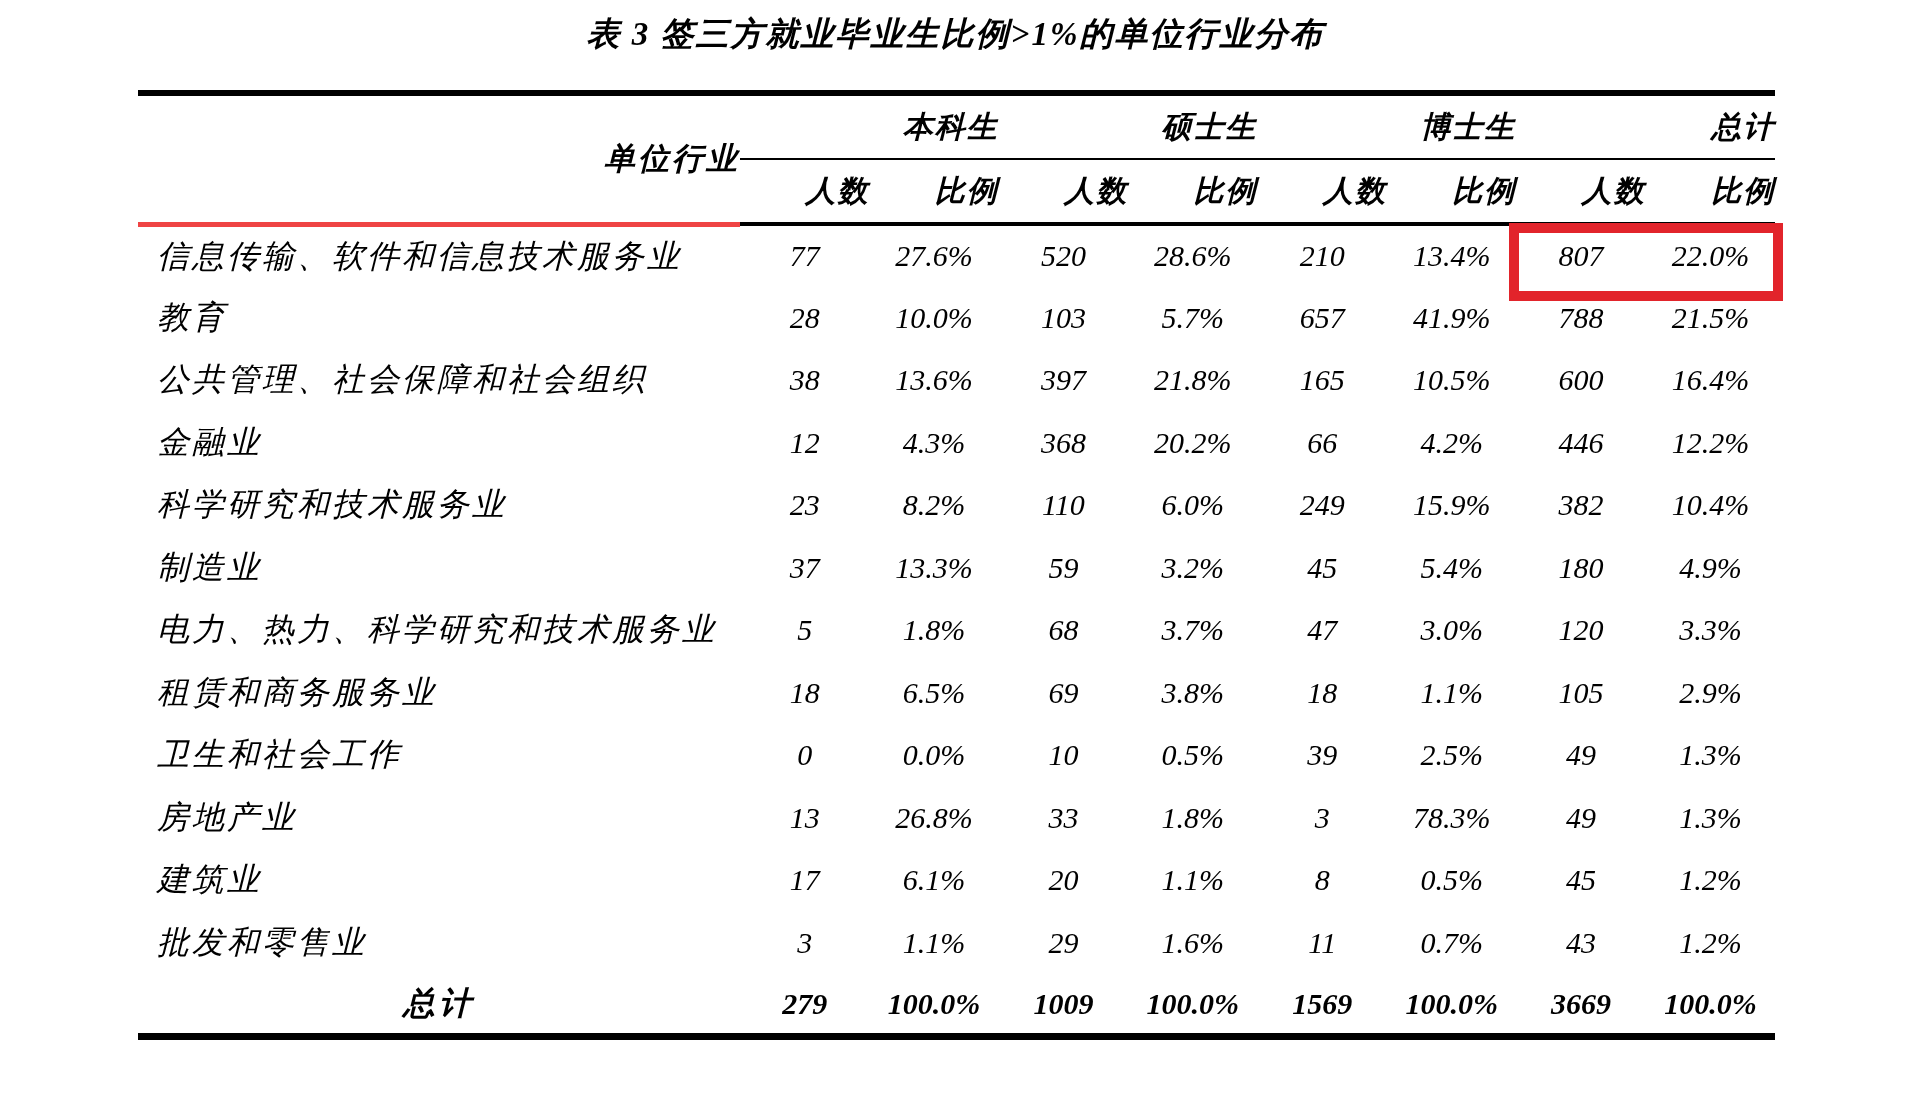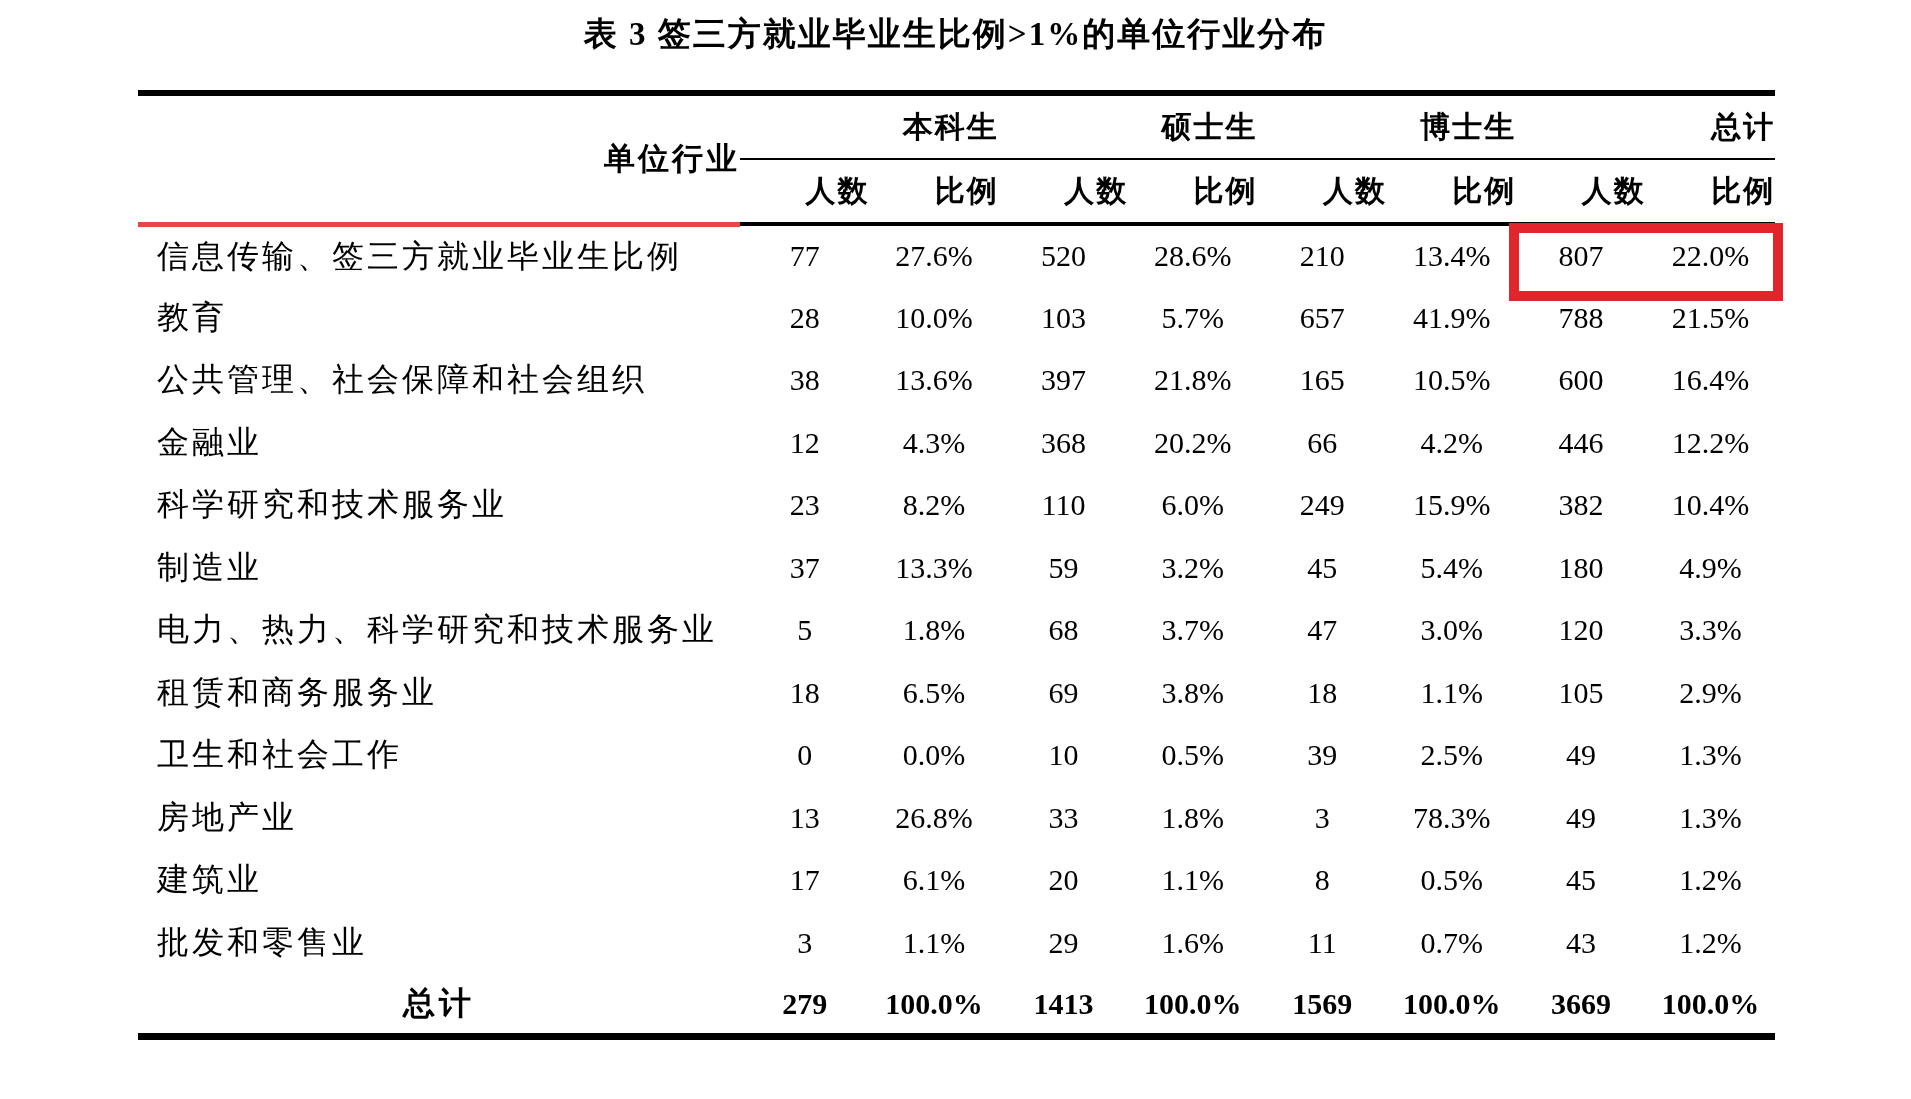--- a/index.html
+++ b/index.html
@@ -5,20 +5,21 @@
   * { margin: 0; padding: 0; box-sizing: border-box; }
   html, body { background: #ffffff; }
   .page {
     position: relative;
     width: 1911px;
     height: 1099px;
     background: #ffffff;
     font-family: "Liberation Serif", "DejaVu Serif", serif;
     color: #000000;
     overflow: hidden;
+    font-style: italic;
   }
   .doc-title {
     position: absolute;
     top: 12px;
     left: 0;
     width: 100%;
     text-align: center;
     font-size: 33px;
     font-weight: bold;
     letter-spacing: 2px;
@@ -123,21 +124,21 @@
         <th>人数</th>
         <th>比例</th>
         <th>人数</th>
         <th>比例</th>
         <th>人数</th>
         <th>比例</th>
       </tr>
     </thead>
     <tbody>
         <tr>
-          <td class="lbl">信息传输、签三方就业毕业生比例</td>
+          <td class="lbl">信息传输、软件和信息技术服务业</td>
           <td>77</td>
           <td>27.6%</td>
           <td>520</td>
           <td>28.6%</td>
           <td>210</td>
           <td>13.4%</td>
           <td>807</td>
           <td>22.0%</td>
         </tr>
         <tr>
@@ -258,21 +259,21 @@
           <td>1.6%</td>
           <td>11</td>
           <td>0.7%</td>
           <td>43</td>
           <td>1.2%</td>
         </tr>
         <tr class="total-row">
           <td class="lbl">总计</td>
           <td>279</td>
           <td>100.0%</td>
-          <td>1413</td>
+          <td>1009</td>
           <td>100.0%</td>
           <td>1569</td>
           <td>100.0%</td>
           <td>3669</td>
           <td>100.0%</td>
         </tr>
       </tbody>
   </table>
 
   <div class="red-box" style="border-color: rgb(226, 36, 43);"></div>

